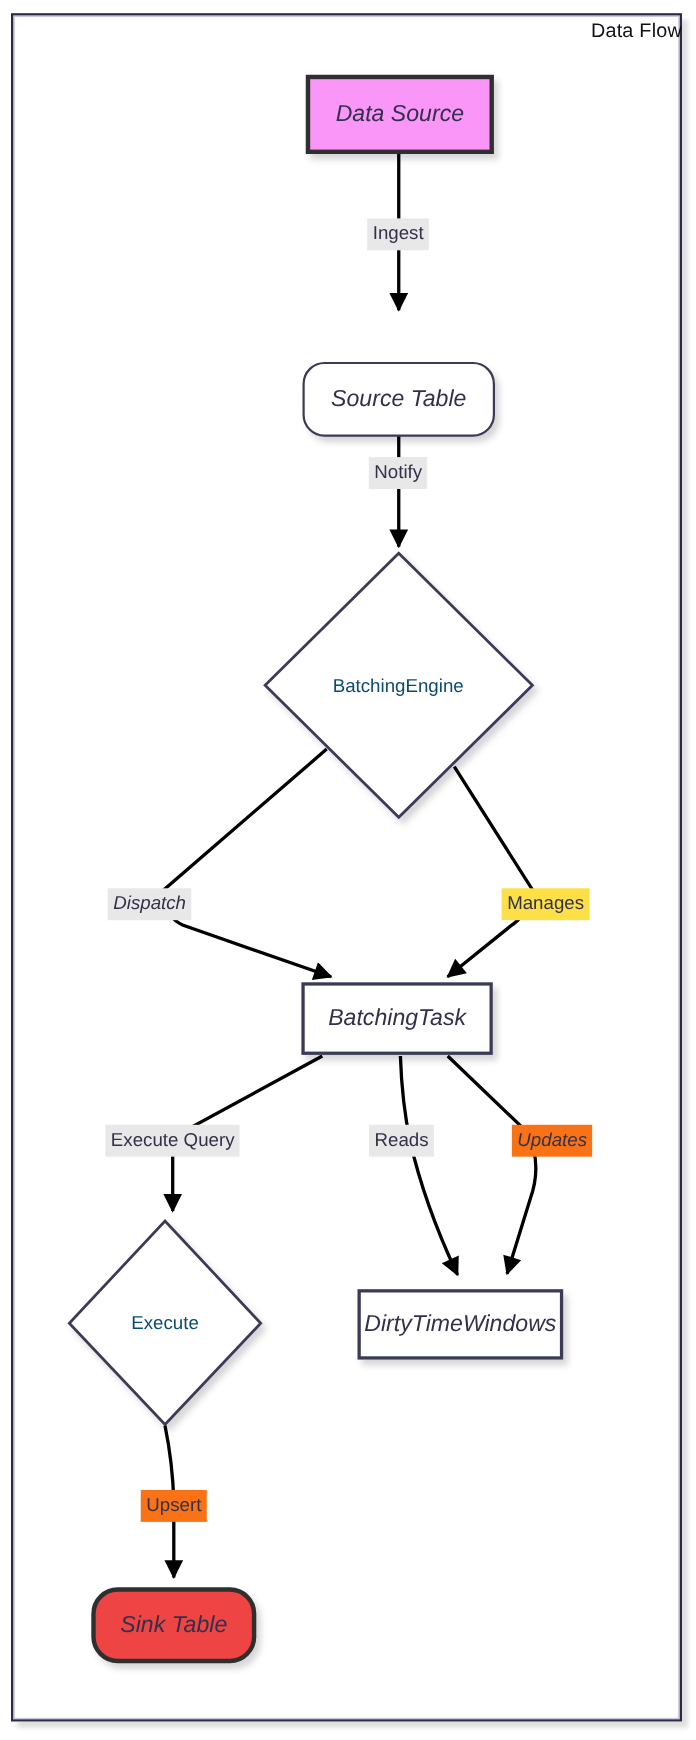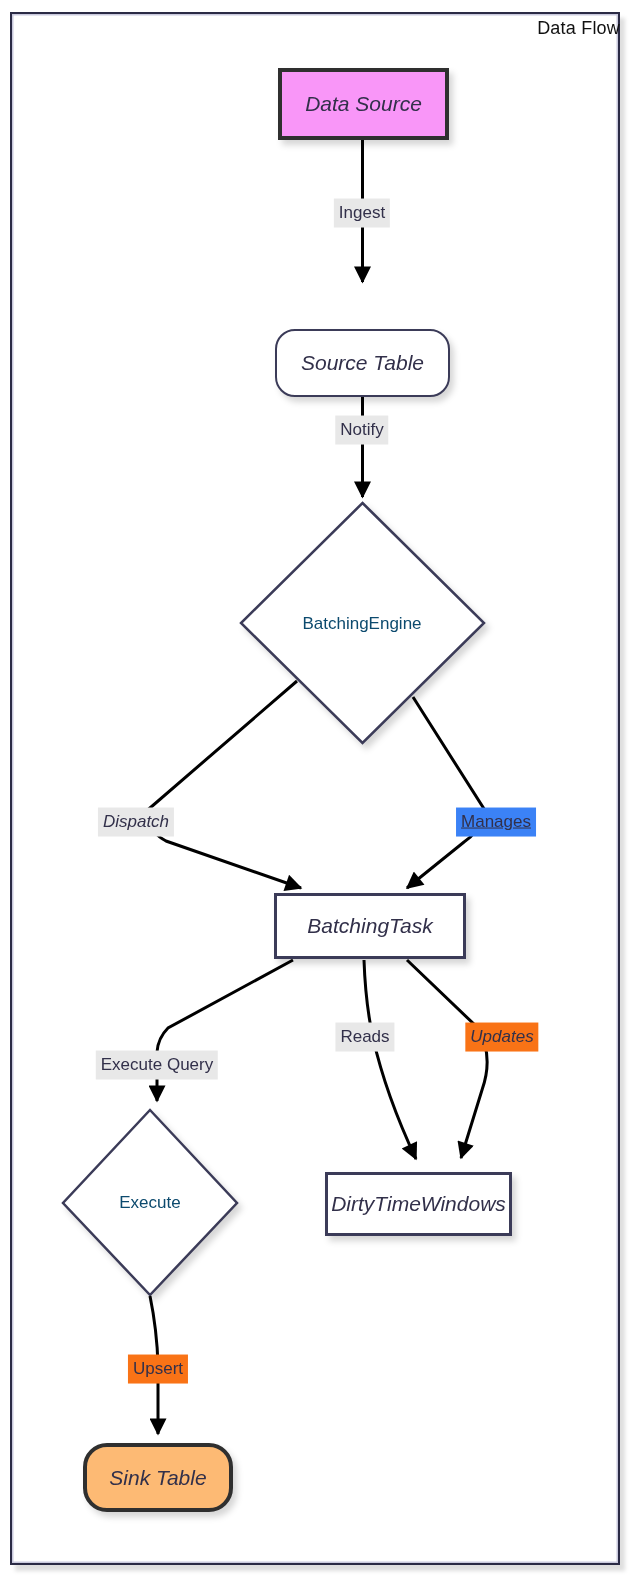--- a/index.html
+++ b/index.html
@@ -71,37 +71,37 @@
   </svg>
 
   <div class="node special" style="left: 278px; top: 68px; width: 171px; height: 72px; background: rgb(249, 150, 248); border-color: rgb(47, 47, 47);">
     <span>Data Source</span>
   </div>
 
   <div class="node rounded" style="left: 275px; top: 285px; width: 175px; height: 68px; background: rgb(255, 255, 255); border-color: rgb(59, 59, 88); margin-top: 44px;">
     <span>Source Table</span>
   </div>
 
-  <div class="node rect" style="left: 274px; top: 893px; width: 192px; height: 66px; background: rgb(255, 255, 255); border-color: rgb(59, 59, 88);">
+  <div class="node rect" style="left: 274px; top: 893px; width: 174px; height: 66px; background: rgb(255, 255, 255); border-color: rgb(59, 59, 88);">
     <span>BatchingTask</span>
   </div>
 
   <div class="node rect" style="left: 325px; top: 1172px; width: 187px; height: 64px; background: rgb(255, 255, 255); border-color: rgb(59, 59, 88);">
     <span>DirtyTimeWindows</span>
   </div>
 
-  <div class="node special rounded" style="left: 83px; top: 1443px; width: 150px; height: 69px; background: #fdba74; border-color: rgb(47, 47, 47);">
+  <div class="node special rounded" style="left: 83px; top: 1443px; width: 150px; height: 69px; background: #ef4444; border-color: rgb(47, 47, 47);">
     <span>Sink Table</span>
   </div>
 
   <div class="diamond-label" style="left:362px;top:624px;">BatchingEngine</div>
   <div class="diamond-label" style="left:150px;top:1203px;">Execute</div>
 
   <div class="edge-label" style="left: 362px; top: 213px; background: rgb(232, 232, 232);">Ingest</div>
   <div class="edge-label" style="left: 362px; top: 430px; background: rgb(232, 232, 232);">Notify</div>
   <div class="edge-label" style="left: 136px; top: 822px; background: rgb(232, 232, 232); font-style: italic;">Dispatch</div>
-  <div class="edge-label" style="left: 496px; top: 822px; background: #3b82f6; text-decoration: underline;">Manages</div>
-  <div class="edge-label" style="left: 157px; top: 1037px; background: rgb(232, 232, 232); margin-top: 28px;">Execute Query</div>
+  <div class="edge-label" style="left: 496px; top: 822px; background: #fde047;">Manages</div>
+  <div class="edge-label" style="left: 157px; top: 1037px; background: rgb(232, 232, 232);">Execute Query</div>
   <div class="edge-label" style="left: 365px; top: 1037px; background: rgb(232, 232, 232);">Reads</div>
   <div class="edge-label" style="left: 502px; top: 1037px; background: #f97316; font-style: italic;">Updates</div>
   <div class="edge-label" style="left: 158px; top: 1369px; background: #f97316;">Upsert</div>
 
 </div>
 
 </body></html>

